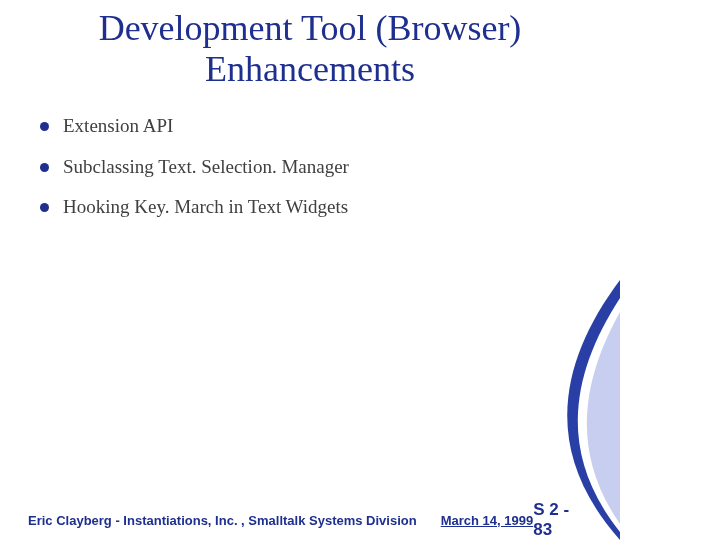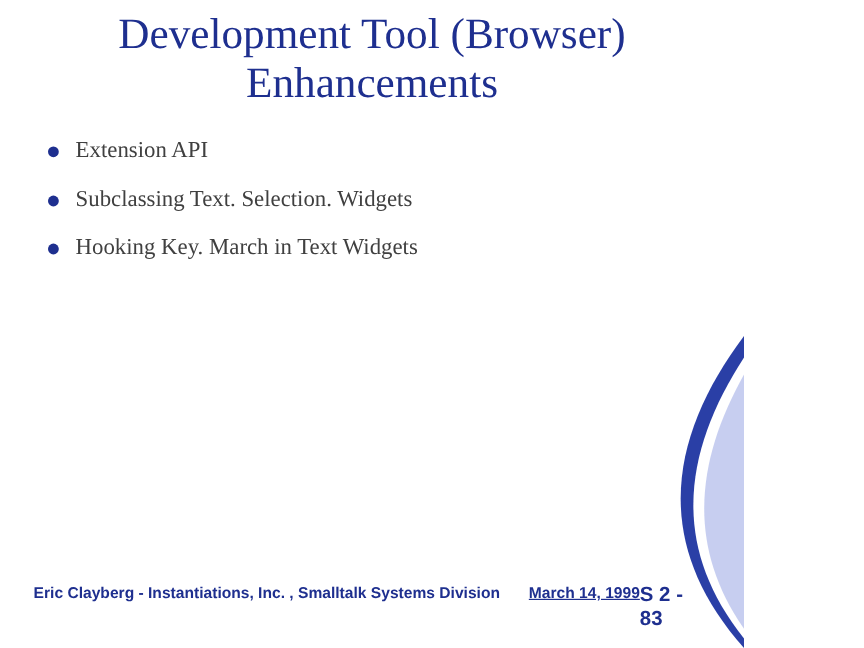--- a/index.html
+++ b/index.html
@@ -48,25 +48,25 @@
     margin-right: 14px;
     flex-shrink: 0;
   }
   .bullet-text {
     font-size: 19px;
     color: #404040;
     line-height: 1.3;
   }
   .footer {
     position: absolute;
-    bottom: 14px;
+    bottom: 0;
     left: 0;
     right: 0;
     display: flex;
-    align-items: flex-start;
+    align-items: center;
     padding: 0 28px;
     font-family: Arial, Helvetica, sans-serif;
     color: #1e2f8f;
   }
   .footer-left {
     font-size: 13px;
     font-weight: 700;
     flex: 0 0 auto;
   }
   .footer-mid {
@@ -97,21 +97,21 @@
 
   <div class="title">Development Tool (Browser) Enhancements</div>
 
   <div class="bullets">
     <div class="bullet">
       <span class="dot"></span>
       <span class="bullet-text">Extension API</span>
     </div>
     <div class="bullet">
       <span class="dot"></span>
-      <span class="bullet-text">Subclassing Text. Selection. Widgets</span>
+      <span class="bullet-text">Subclassing Text. Selection. Manager</span>
     </div>
     <div class="bullet">
       <span class="dot"></span>
       <span class="bullet-text">Hooking Key. March in Text Widgets</span>
     </div>
   </div>
 
   <svg class="corner-swoosh" viewBox="0 0 140 260">
     <path d="M140,0 C80,80 60,170 140,260 L140,260 L140,0 Z" fill="#2a3fa6"></path>
     <path d="M140,18 C92,92 76,172 140,252 L140,252 L140,18 Z" fill="#ffffff"></path>

